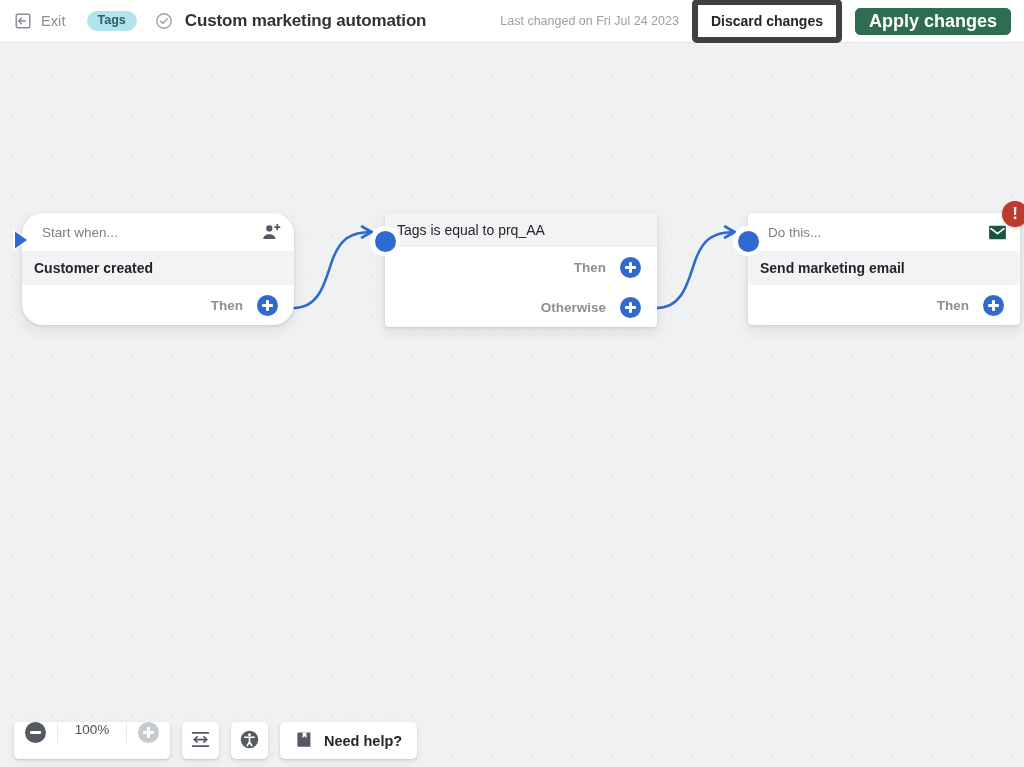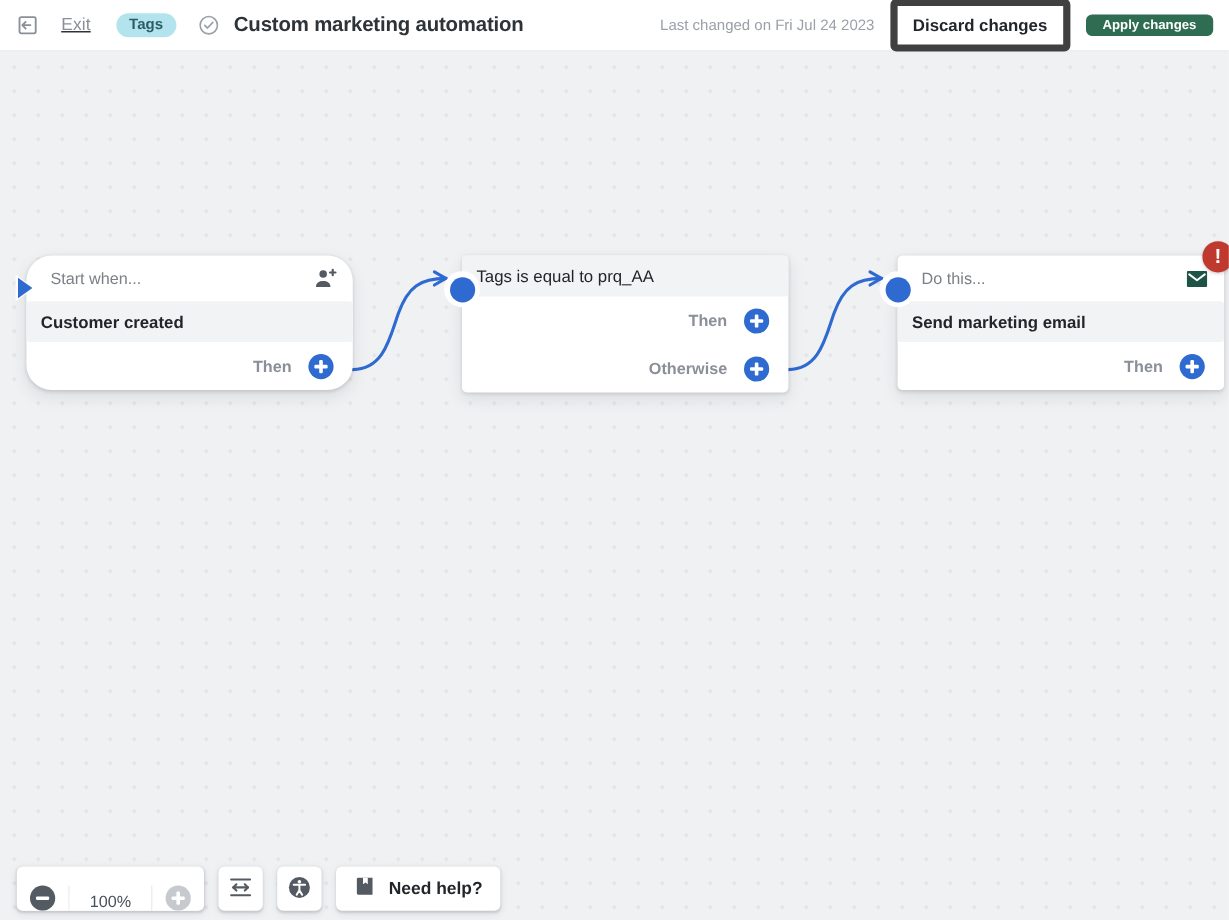--- a/index.html
+++ b/index.html
@@ -10,22 +10,22 @@
     overflow:hidden;
   }
 
   
   .topbar{
     position:absolute; left:0; top:0; width:1024px; height:43px;
     background:#ffffff; border-bottom:1px solid #e3e5e8;
     display:flex; align-items:center; z-index:50;
   }
   .exit-btn{
-    display:flex; align-items:center; gap:19px;
-    margin-left:14px; cursor:pointer;text-decoration:underline;
+    display:flex; align-items:center; gap:9px;
+    margin-left:14px; cursor:pointer;
   }
   .exit-ico{ width:18px; height:18px; display:block; }
   .exit-label{ font-size:14.5px; color:#8a8f98; letter-spacing:.1px; }
 
   .draft-badge{
     margin-left:21px;
     background:#b3e4ee; color:#2d5d66;
     font-size:12.5px; font-weight:600;
     padding:3px 11px 4px; border-radius:11px;
     line-height:1;
@@ -41,21 +41,21 @@
     margin-right:13px;
   }
   .last-changed{ font-size:12.5px; color:#9aa0a8; }
   .btn-discard{
     background:#ffffff; border:6px solid #404040; border-radius:5px;
     font-family:inherit; font-size:14px; font-weight:700; color:#22262b;
     padding:8px 13px; cursor:pointer;
   }
   .btn-apply{
     background:#2f6d52; border:1px solid #2f6d52; border-radius:5px;
-    font-family:inherit; font-size:11px; font-weight:700; color:#ffffff;
+    font-family:inherit; font-size:18px; font-weight:700; color:#ffffff;
     padding:2px 13px; cursor:pointer;
   }
 
   
   .canvas{
     position:absolute; left:0; top:43px; width:1024px; height:724px;
     background-color:#f0f1f3;
     background-image:radial-gradient(#e3e5e8 1.35px, transparent 1.4px);
     background-size:20px 20px;
     background-position:2px 3px;
@@ -141,21 +141,21 @@
     box-shadow:0 1px 3px rgba(0,0,0,.2);
   }
 
   
   .bottombar{
     position:absolute; left:0; bottom:0; width:1024px; height:53px;
     background:transparent; display:flex; align-items:center;
     padding-left:14px; gap:12px; z-index:40;
   }
   .zoom-group{
-    display:flex; align-items:flex-end; height:37px;
+    display:flex; align-items:flex-start; height:37px;
     background:#ffffff; border-radius:5px;
     box-shadow:0 1px 2px rgba(20,25,35,.14), 0 2px 7px rgba(20,25,35,.08);
     overflow:hidden;
   }
   .zoom-btn{
     width:44px; display:flex; align-items:center; justify-content:center;
     background:#ffffff; border:none; cursor:pointer;
   }
   .zoom-btn.sep-r{ border-right:1px solid #e8eaec; }
   .zoom-btn.sep-l{ border-left:1px solid #e8eaec; }

